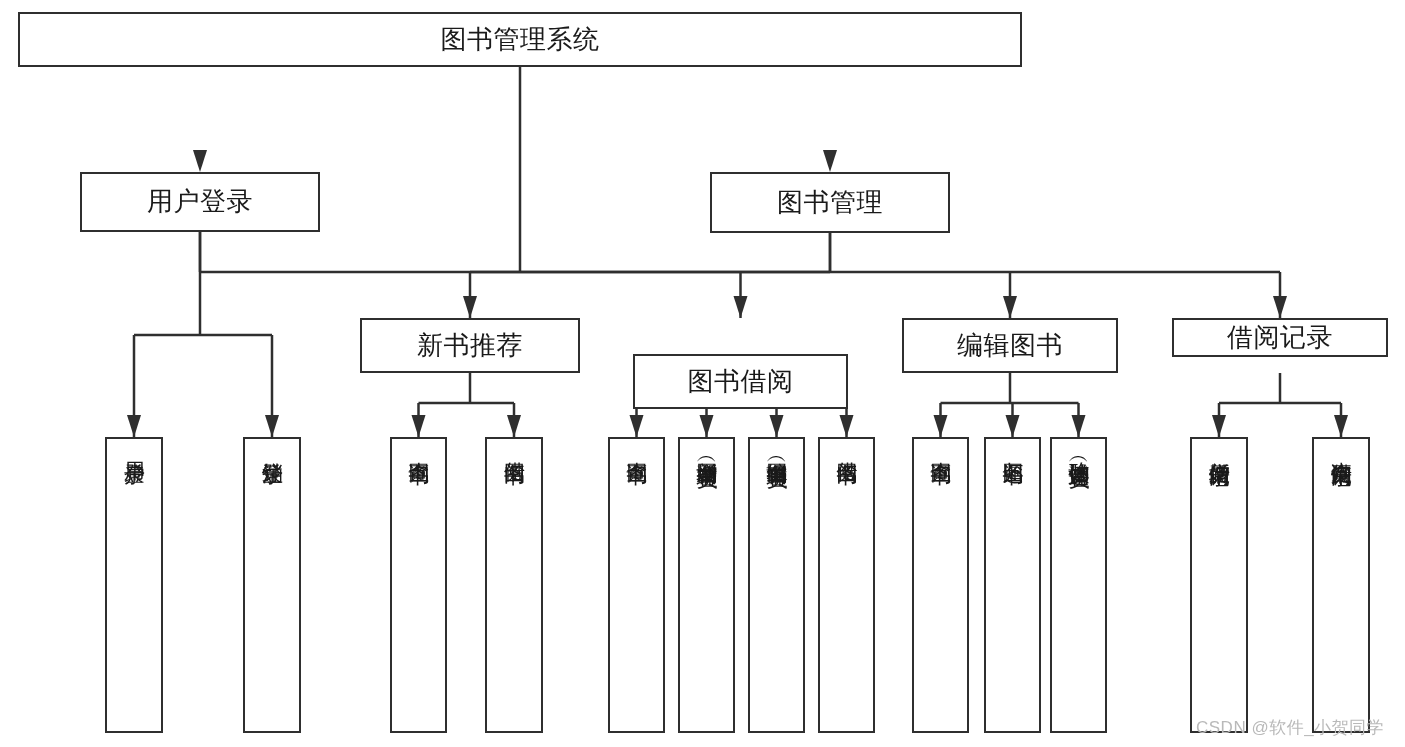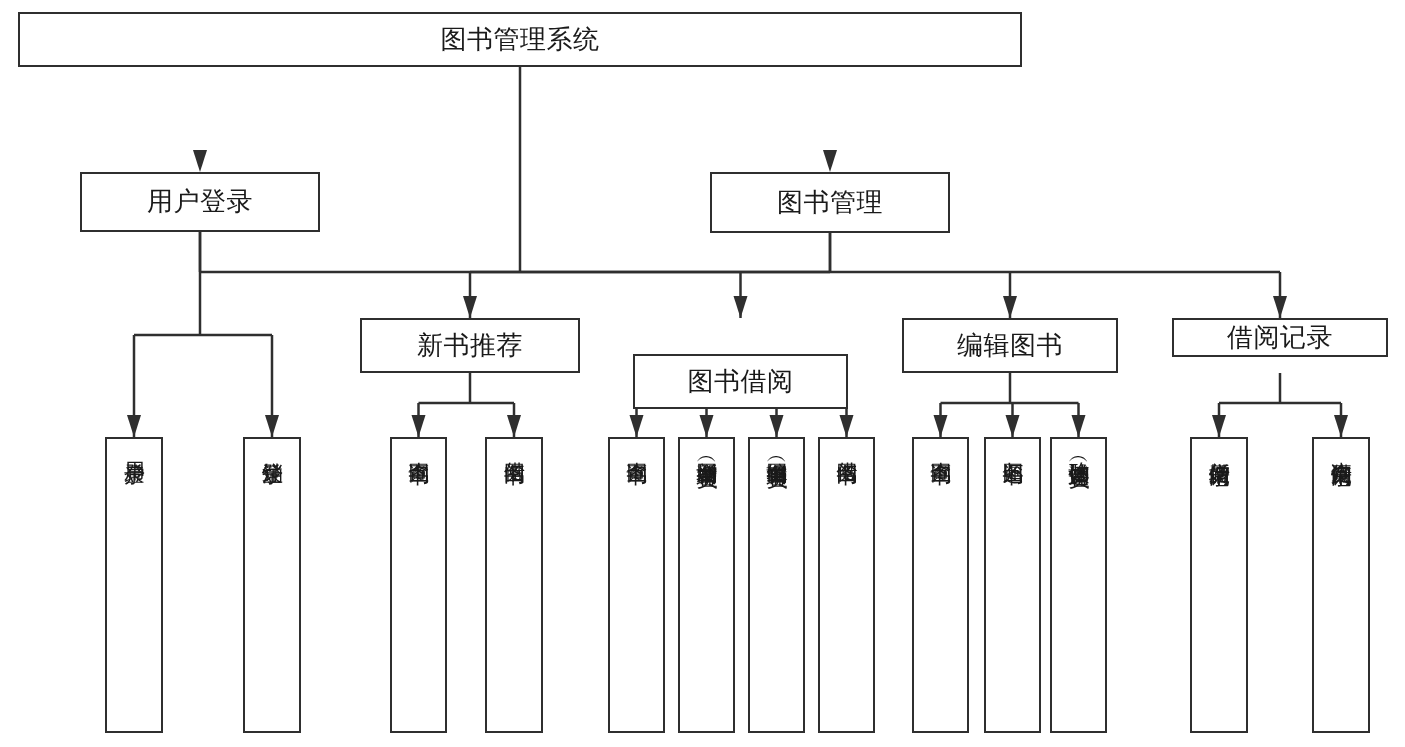--- a/index.html
+++ b/index.html
@@ -178,13 +178,14 @@
       <div class="node vert" style="left: 1050px; top: 437px; width: 57px; height: 296px; border-color: rgb(47, 47, 47); background: rgb(255, 255, 255);">
         <span class="node-label">确认归还（管理员）</span>
       </div>
       <div class="node vert" style="left: 1190px; top: 437px; width: 58px; height: 296px; border-color: rgb(47, 47, 47); background: rgb(255, 255, 255);">
         <span class="node-label">新增借阅记录</span>
       </div>
       <div class="node vert" style="left: 1312px; top: 437px; width: 58px; height: 296px; border-color: rgb(47, 47, 47); background: rgb(255, 255, 255);">
         <span class="node-label">查询借阅记录</span>
       </div>
     </div>
+  <div class="watermark" style="left: 1196px; top: 716px;">CSDN @软件_小贺同学</div>
 </div>
 
 </body></html>

